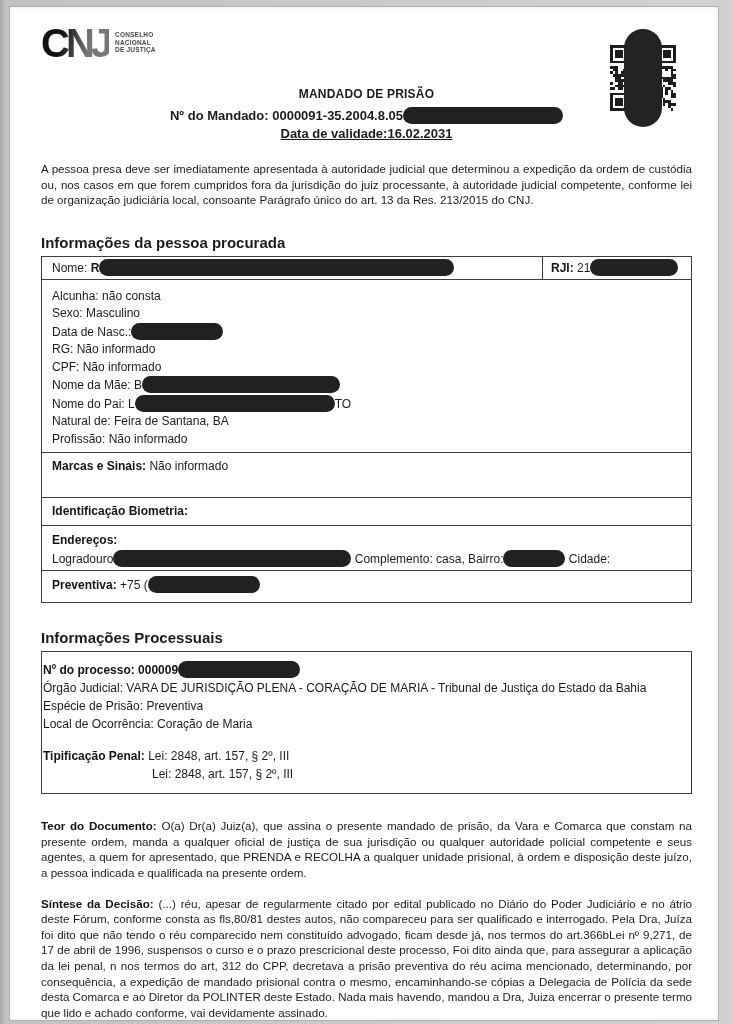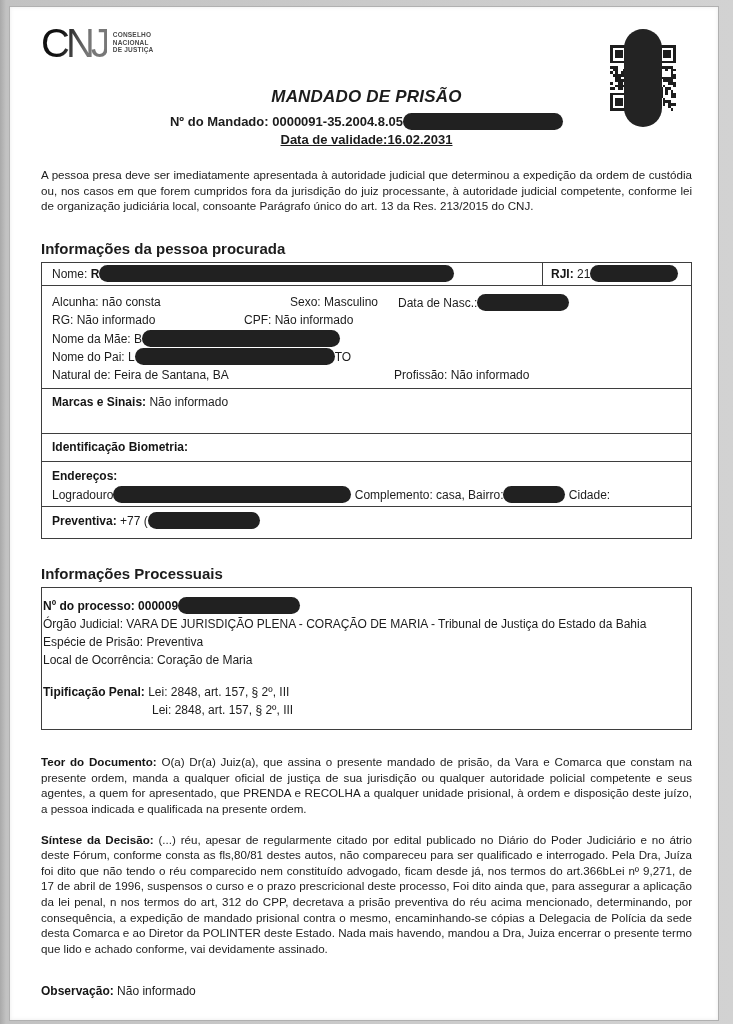--- a/index.html
+++ b/index.html
@@ -16,52 +16,52 @@
     background:#fff;
     border:1px solid #b0b0b0;
     box-shadow:inset 0 0 4px rgba(0,0,0,.08);
     padding:18px 26px 0 31px;
     box-sizing:border-box;
     overflow:hidden;
   }
   
   .hdr{display:flex;align-items:flex-start;position:relative;}
   .cnj-logo{
-    font-weight:400;font-size:40px;line-height:36px;letter-spacing:-4px;
+    font-weight:700;font-size:40px;line-height:36px;letter-spacing:-4px;
     color:#2b2b2b;transform:scaleY(1.02);
     background:linear-gradient(100deg,#111 30%,#777 70%);
     -webkit-background-clip:text;background-clip:text;-webkit-text-fill-color:transparent;
     margin-right:6px;
   }
   .cnj-small{font-size:6.5px;line-height:7.5px;font-weight:700;color:#4a4a4a;margin:6px 5px 0 0;letter-spacing:.2px;}
   .court{font-size:14px;line-height:18px;color:#1e1e1e;margin-top:2px;}
   .court .l1{font-size:14.5px;}
   .court .l3{font-size:13px;}
   .qr-wrap{position:absolute;right:16px;top:20px;width:66px;height:66px;}
   .qr-wrap svg{display:block;}
   .qr-blob{
     position:absolute;left:14px;top:-16px;width:38px;height:98px;
     background:#232323;border-radius:22px;
   }
   
   .title-block{text-align:center;margin-top:26px;}
-  .doc-title{font-size:17px;font-weight:700;letter-spacing:.2px;font-style:italic;}
+  .doc-title{font-size:12px;font-weight:700;letter-spacing:.2px;}
   .mandado-line{font-size:13px;font-weight:700;margin-top:6px;}
   .validade{font-size:13px;font-weight:700;text-decoration:underline;margin-top:2px;}
   
   .para{font-size:11.6px;line-height:15.6px;text-align:justify;margin:0;color:#1c1c1c;}
   .intro{margin-top:20px;}
   .section-title{font-weight:700;font-size:15px;margin:26px 0 5px;}
   
   .box{border:1.4px solid #3e3e3e;font-size:12px;}
   .nome-row{display:flex;border-bottom:1.4px solid #3e3e3e;align-items:center;height:22px;}
   .nome-cell{flex:1;padding-left:10px;white-space:nowrap;overflow:hidden;}
   .rji-cell{width:140px;flex:none;border-left:1.4px solid #3e3e3e;padding-left:8px;height:100%;display:flex;align-items:center;white-space:nowrap;}
   .details{padding:8px 10px 4px;line-height:17.5px;}
-  .frow{display:flex;}
+  .frow{display:flex;flex-direction:column;}
   .fcell-a{width:238px;flex:none;}
   .fcell-b{width:108px;flex:none;}
   .fcell-rg{width:192px;flex:none;}
   .fcell-nat{width:342px;flex:none;}
   .rule-top{border-top:1.4px solid #3e3e3e;}
   .marcas{padding:6px 10px 24px;}
   .biometria{padding:6px 10px 7px;}
   .enderecos{padding:6px 10px 2px;line-height:17.5px;}
   .telefones{padding:5px 10px 9px;}
   .proc-box{padding:9px 1px 10px;line-height:18px;}
@@ -368,21 +368,21 @@
     <div class="enderecos rule-top">
       <div><b>Endereços:</b></div>
       <div>
         <span>Logradouro</span><span class="redact r-tall" style="width:238px"></span>
         <span>Complemento:  casa, Bairro:</span><span class="redact r-tall" style="width:62px"></span>
         <span>Cidade:</span>
       </div>
     </div>
     <div class="telefones rule-top">
       <b>Preventiva:</b>
-      <span>+77 (</span><span class="redact r-tall" style="width:112px"></span>
+      <span>+75 (</span><span class="redact r-tall" style="width:112px"></span>
     </div>
   </div>
 
   <div class="section-title">Informações Processuais</div>
   <div class="box proc-box">
     <div>
       <b>Nº do processo:</b>
       <b>000009</b><span class="redact r-tall" style="width:122px"></span>
     </div>
     <div>Órgão Judicial: VARA DE JURISDIÇÃO PLENA - CORAÇÃO DE MARIA - Tribunal de Justiça do Estado da Bahia</div>

